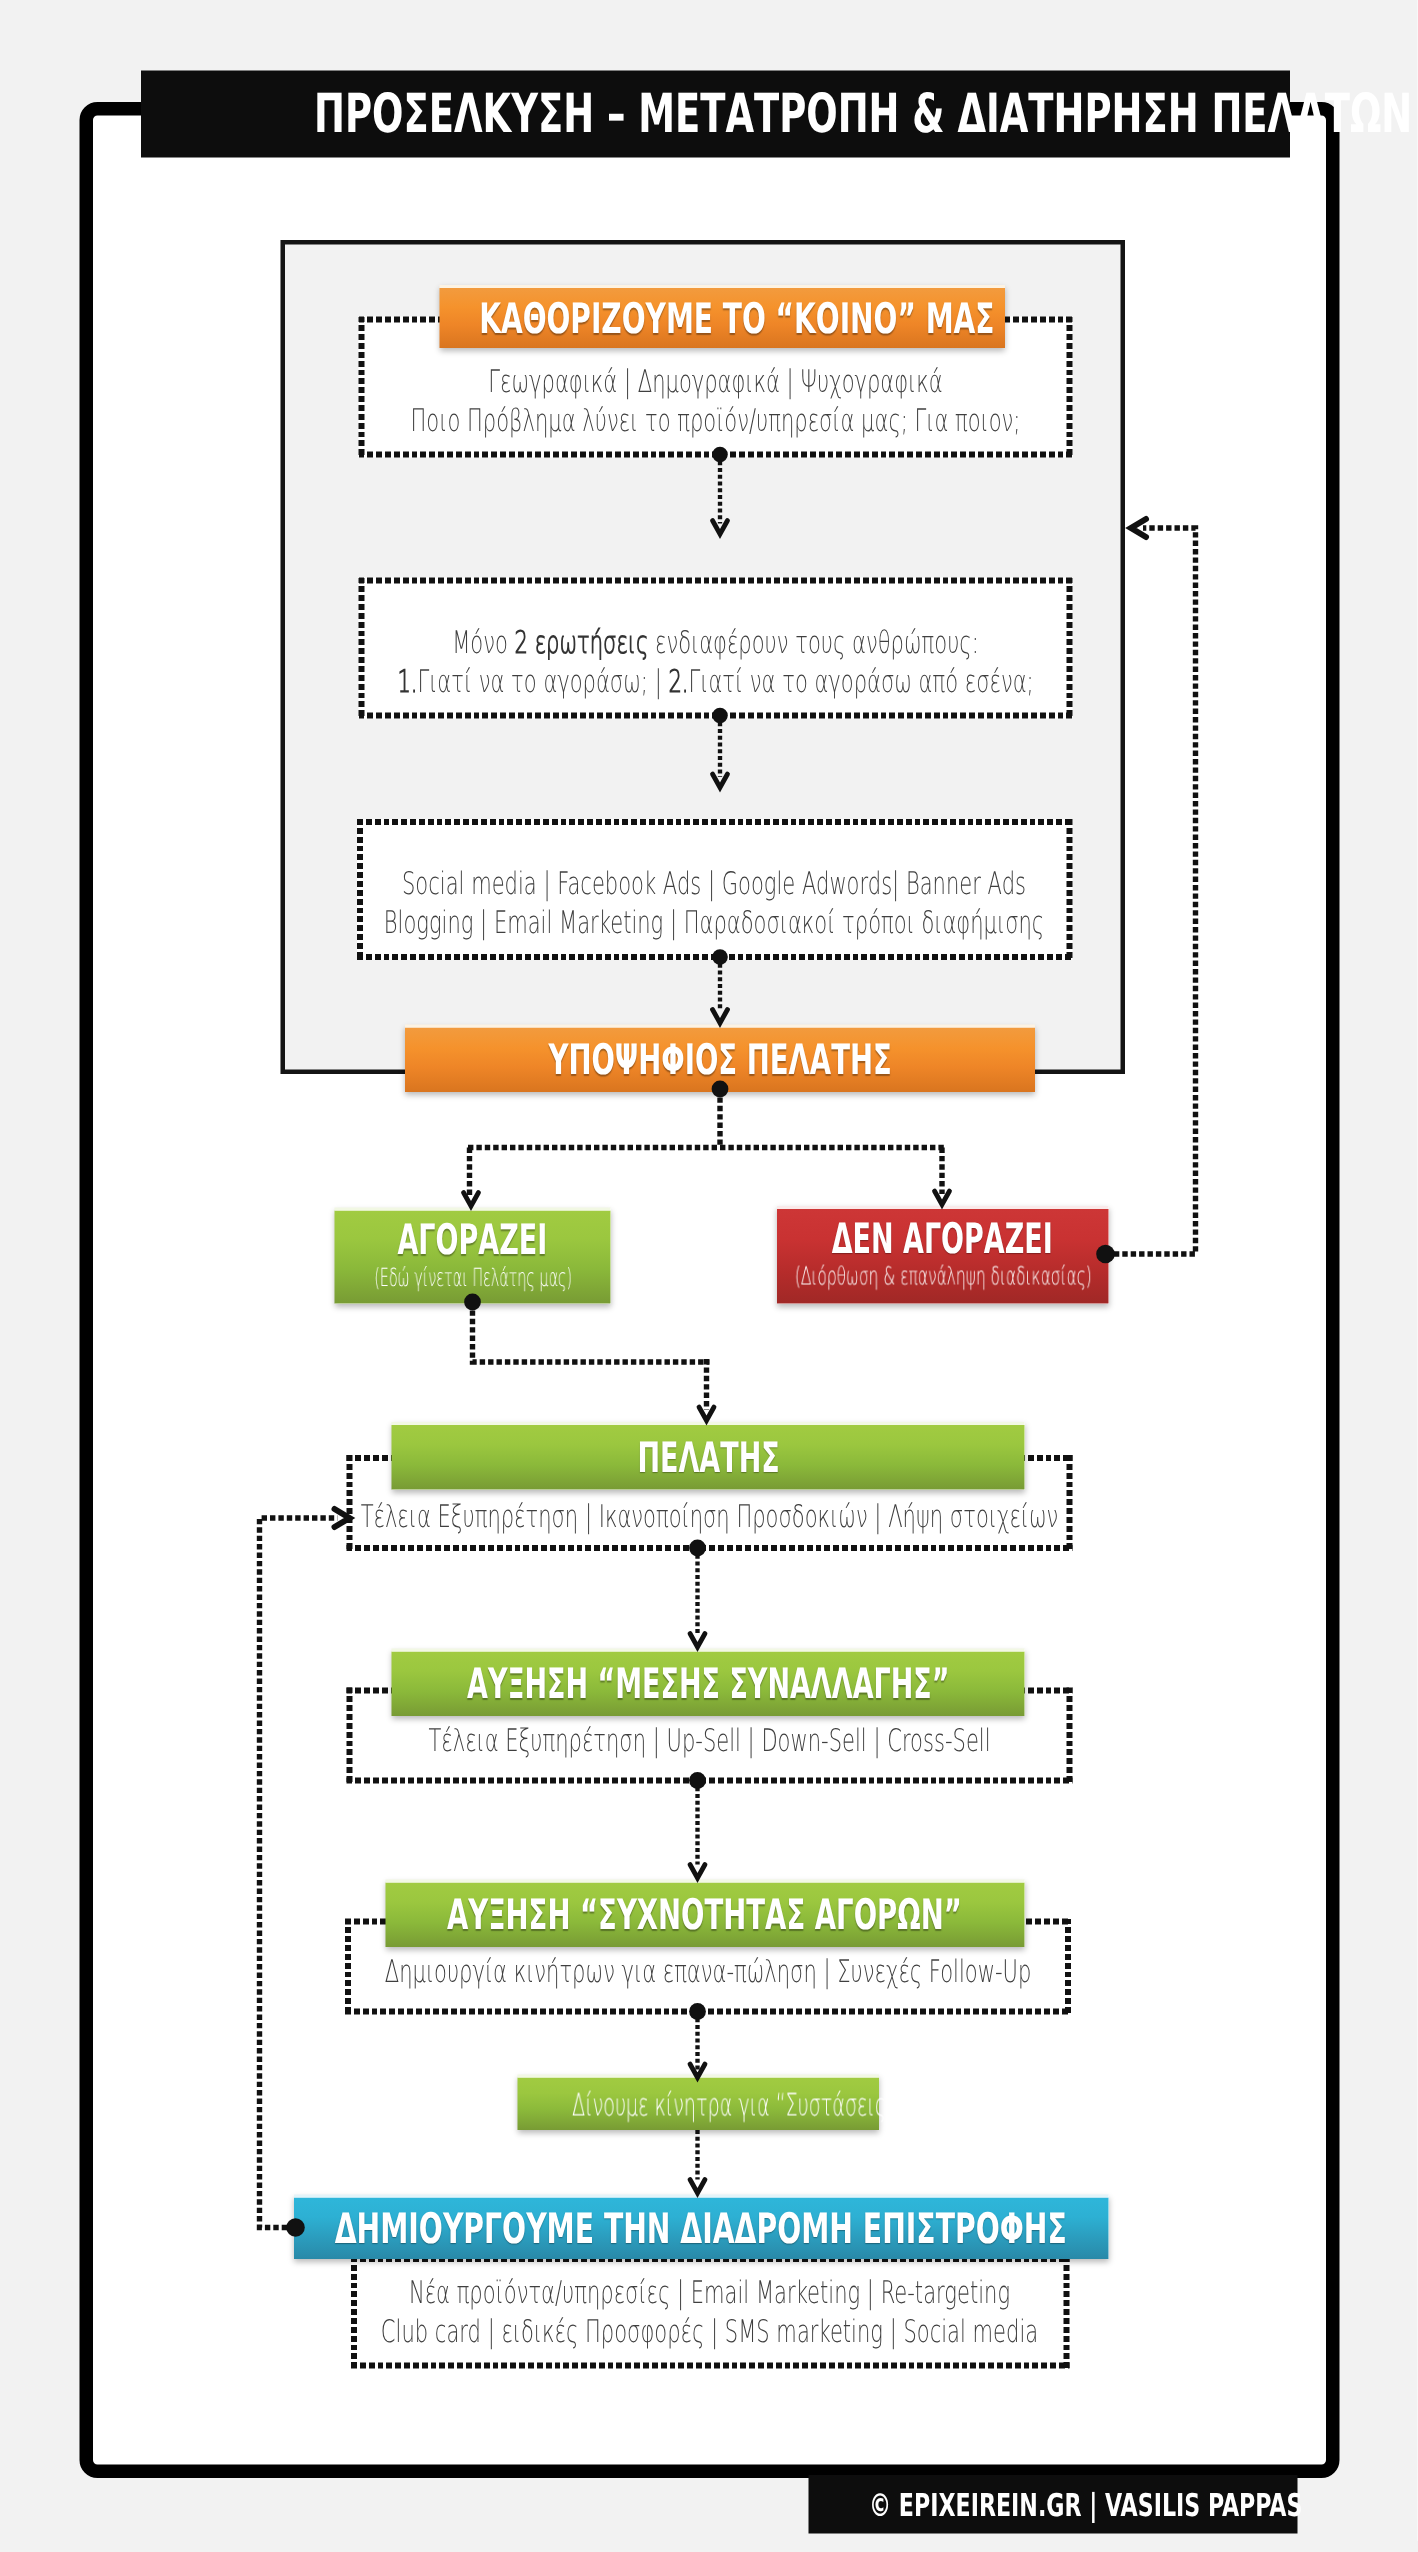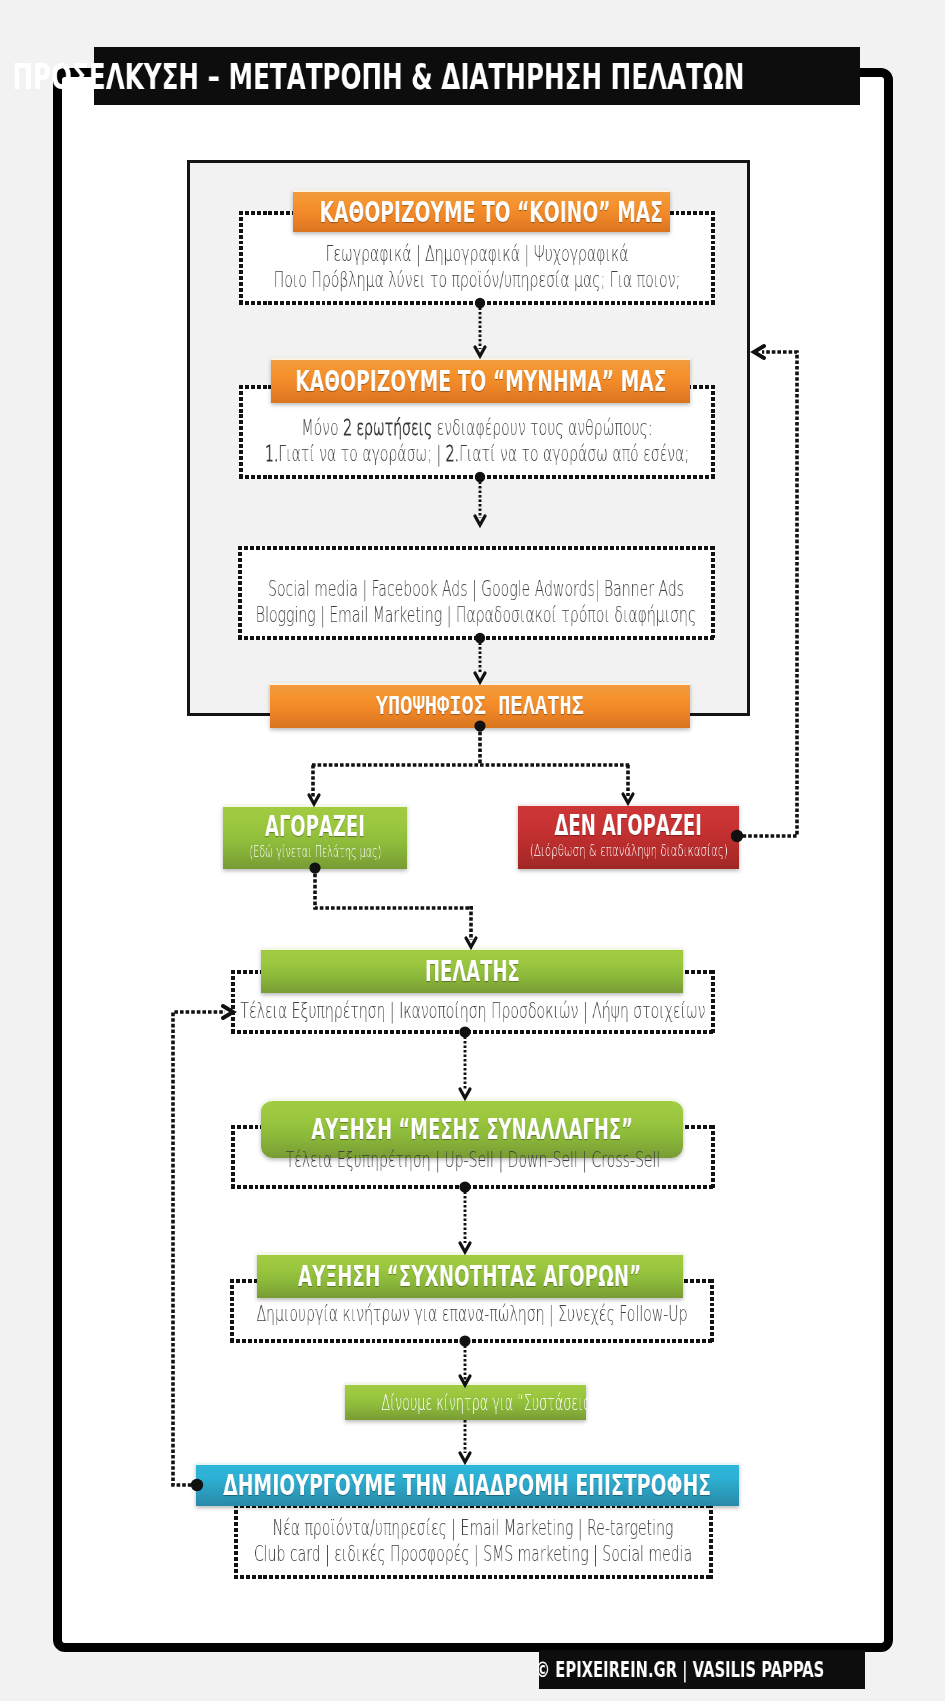--- a/index.html
+++ b/index.html
@@ -9,21 +9,21 @@
   .t,.ln,.sub{will-change:transform;}
   body{width:945px;height:1701px;background:#f2f2f2;
        font-family:"Liberation Sans",sans-serif;overflow:hidden;position:relative;}
   #stage{position:absolute;left:0;top:0;width:945px;height:1701px;}
 
   
   .frame{position:absolute;left:53px;top:68px;width:840px;height:1584px;
          border:9px solid #000;border-radius:12px;background:#fff;box-sizing:border-box;}
 
   
-  .bar{position:absolute;background:#0d0d0d;display:flex;align-items:center;justify-content:flex-end;}
+  .bar{position:absolute;background:#0d0d0d;display:flex;align-items:center;justify-content:flex-start;}
   .bar .t{color:#fff;font-family:"DejaVu Sans Condensed","DejaVu Sans",sans-serif;
           font-weight:bold;white-space:nowrap;display:inline-block;}
   #titlebar{left:94px;top:47px;width:766px;height:58px;}
   #titlebar .t{font-size:36px;transform:scaleX(.7603);transform-origin:center;}
   #footerbar{left:539px;top:1622px;width:326px;height:39px;margin-top:28px;}
   #footerbar .t{font-size:21px;transform:scaleX(.7819);transform-origin:center;}
 
   
   .graybox{position:absolute;left:187px;top:160px;width:563px;height:556px;
            background:#f2f2f2;border:3px solid #141414;box-sizing:border-box;}
@@ -101,35 +101,32 @@
   <div class="dbox" style="left:239px;top:211px;width:476px;height:94px;"></div>
   <div class="hdr orange" style="left:293px;top:190px;width:377px;height:42px;padding-left:20px;">
     <span class="t tx-head-a">ΚΑΘΟΡΙΖΟΥΜΕ ΤΟ “ΚΟΙΝΟ” ΜΑΣ</span>
   </div>
   <div class="body" style="left:477px;top:241px;width:0px;">
     <span class="ln tx-body">Γεωγραφικά  |  Δημογραφικά  |  Ψυχογραφικά</span>
     <span class="ln tx-body">Ποιο Πρόβλημα λύνει το προϊόν/υπηρεσία μας;  Για ποιον;</span>
   </div>
 
   <div class="dbox" style="left:239px;top:385px;width:476px;height:94px;"></div>
-  <div class="hdr orange" style="left:271px;top:358px;width:419px;height:45px;">
-    <span class="t tx-head-a">ΚΑΘΟΡΙΖΟΥΜΕ ΤΟ “ΜΥΝΗΜΑ” ΜΑΣ</span>
-  </div>
   <div class="body" style="left:477px;top:415px;width:0px;">
     <span class="ln tx-body"><span>Μόνο </span><b>2 ερωτήσεις</b><span> ενδιαφέρουν τους ανθρώπους:</span></span>
     <span class="ln tx-body"><b>1.</b><span>Γιατί να το αγοράσω;  |  </span><b>2.</b><span>Γιατί να το αγοράσω από εσένα;</span></span>
   </div>
 
   <div class="dbox" style="left:238px;top:546px;width:477px;height:94px;"></div>
   <div class="body" style="left:476px;top:576px;width:0px;">
     <span class="ln tx-body">Social media  |  Facebook Ads  |  Google Adwords|  Banner Ads</span>
     <span class="ln tx-body">Blogging  |  Email  Marketing  |  Παραδοσιακοί τρόποι διαφήμισης</span>
   </div>
 
-  <div class="hdr orange" style="left:270px;top:683px;width:420px;height:45px;font-family:Liberation Mono, monospace;">
+  <div class="hdr orange" style="left:270px;top:683px;width:420px;height:45px;">
     <span class="t tx-head">ΥΠΟΨΗΦΙΟΣ ΠΕΛΑΤΗΣ</span>
   </div>
 
   <div class="hdr green col" style="left:223px;top:805px;width:184px;height:64px;">
     <span class="t tx-head-b">ΑΓΟΡΑΖΕΙ</span>
     <span class="sub tx-sub">(Εδώ γίνεται Πελάτης μας)</span>
   </div>
   <div class="hdr red col" style="left:518px;top:804px;width:221px;height:65px;">
     <span class="t tx-head-b">ΔΕΝ ΑΓΟΡΑΖΕΙ</span>
     <span class="sub tx-sub-b">(Διόρθωση &amp; επανάληψη διαδικασίας)</span>
@@ -137,21 +134,21 @@
 
   <div class="dbox" style="left:231px;top:970px;width:484px;height:64px;"></div>
   <div class="hdr green" style="left:261px;top:948px;width:422px;height:45px;">
     <span class="t tx-head-b">ΠΕΛΑΤΗΣ</span>
   </div>
   <div class="body" style="left:473px;top:998px;width:0px;">
     <span class="ln tx-body">Τέλεια Εξυπηρέτηση  |  Ικανοποίηση Προσδοκιών  |  Λήψη  στοιχείων</span>
   </div>
 
   <div class="dbox" style="left:231px;top:1125px;width:484px;height:64px;"></div>
-  <div class="hdr green" style="left:261px;top:1099px;width:422px;height:59px;border-radius:12px;">
+  <div class="hdr green" style="left:261px;top:1099px;width:422px;height:45px;">
     <span class="t tx-head-b">ΑΥΞΗΣΗ “ΜΕΣΗΣ ΣΥΝΑΛΛΑΓΗΣ”</span>
   </div>
   <div class="body" style="left:473px;top:1147px;width:0px;">
     <span class="ln tx-body">Τέλεια Εξυπηρέτηση  |  Up-Sell  |  Down-Sell  |  Cross-Sell</span>
   </div>
 
   <div class="dbox" style="left:230px;top:1279px;width:484px;height:64px;"></div>
   <div class="hdr green" style="left:257px;top:1253px;width:426px;height:45px;">
     <span class="t tx-head">ΑΥΞΗΣΗ “ΣΥΧΝΟΤΗΤΑΣ ΑΓΟΡΩΝ”</span>
   </div>

